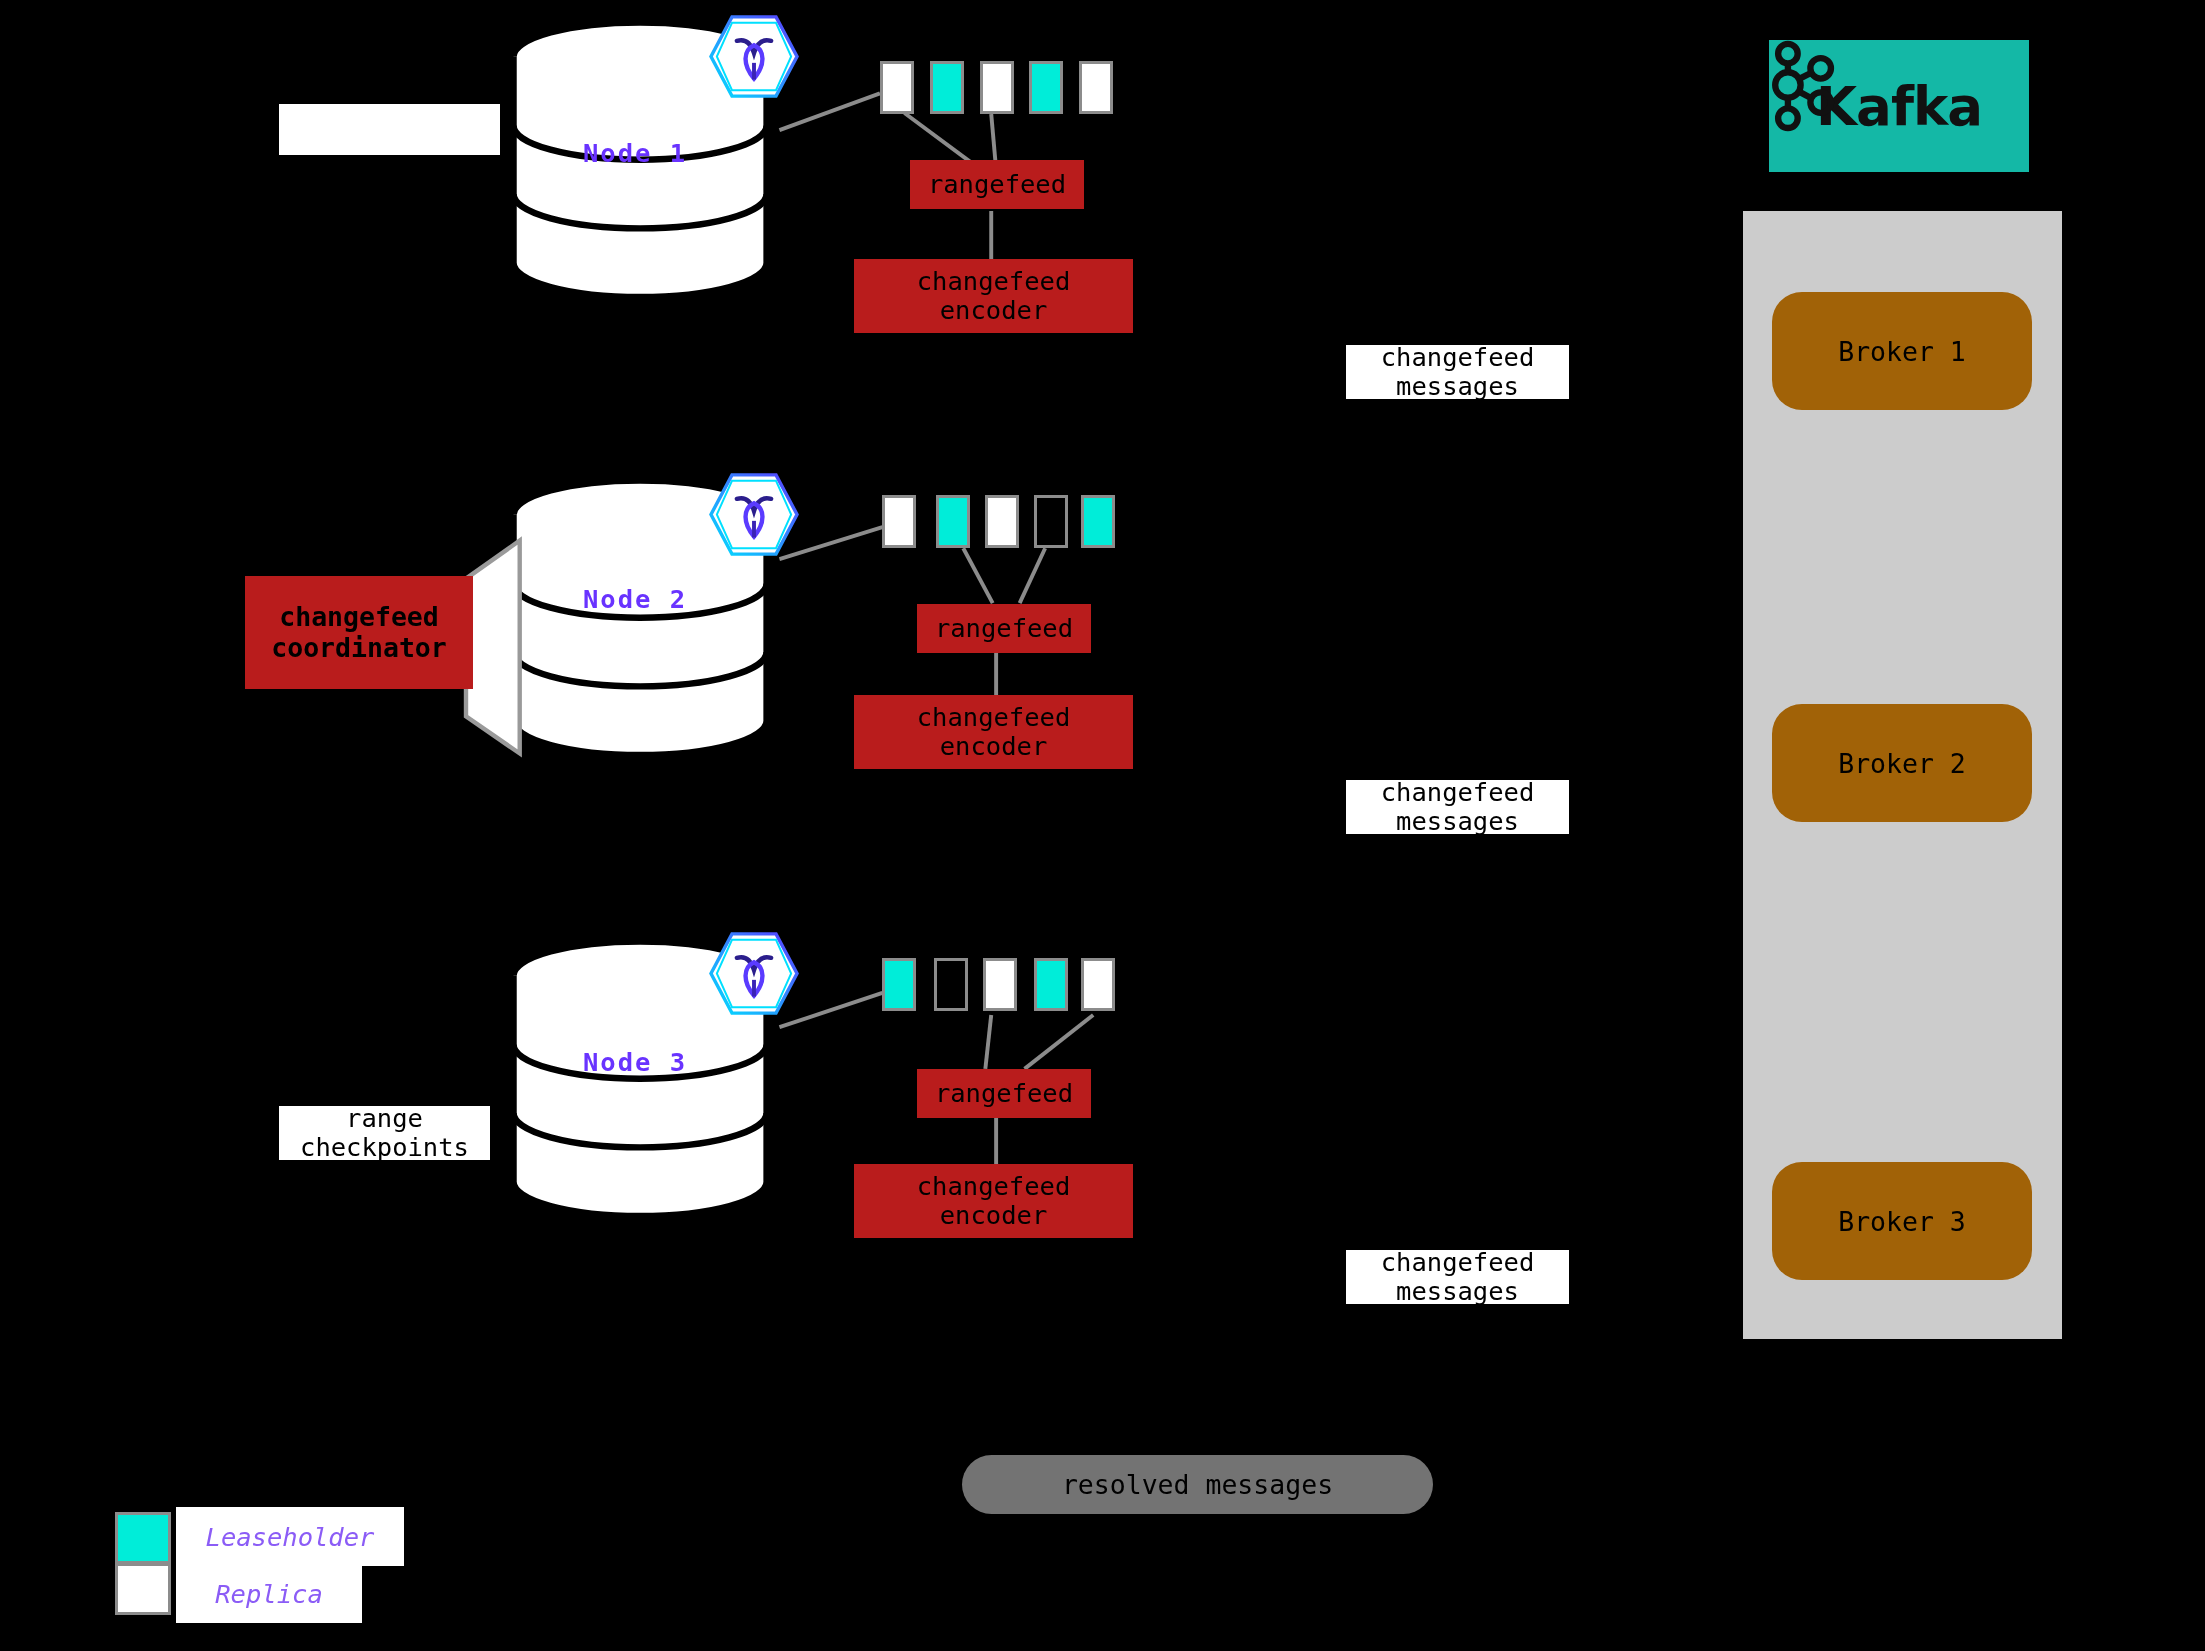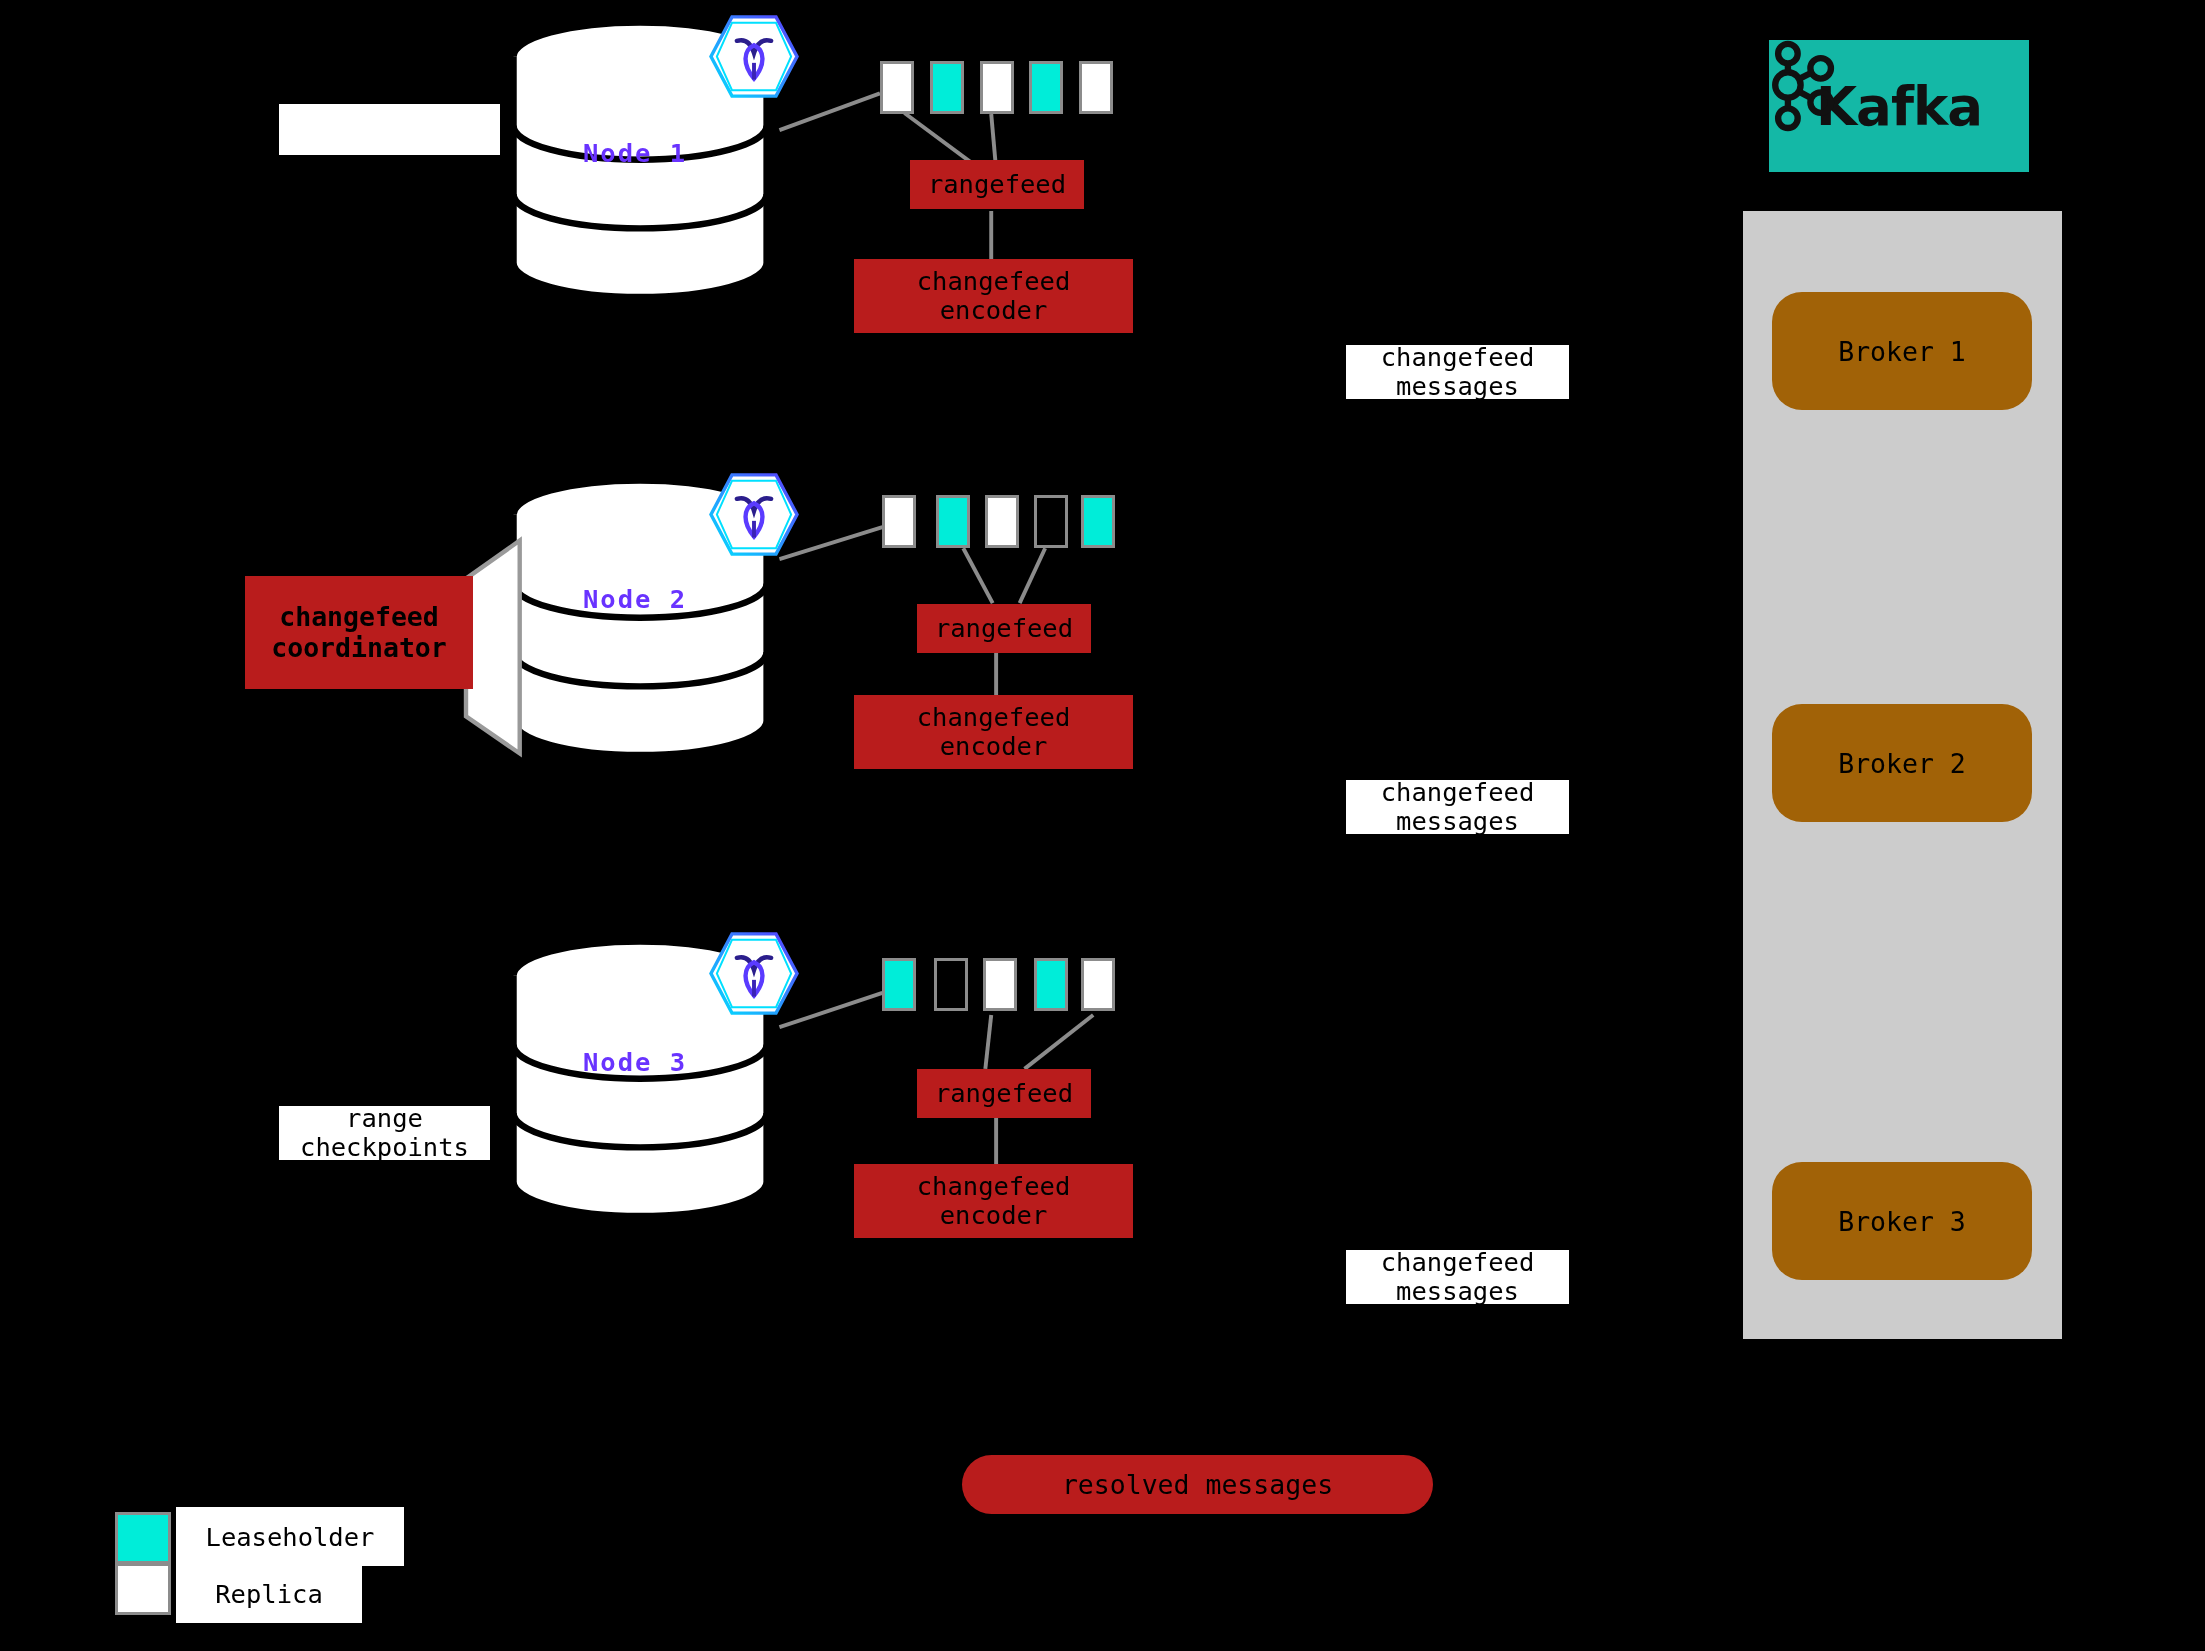--- a/index.html
+++ b/index.html
@@ -15,27 +15,27 @@
   .node-label{color:#6933FF;font-weight:bold;font-size:25.5px;letter-spacing:2px;
               font-family:"DejaVu Sans Mono","Liberation Mono",monospace;}
   .rangebox{border:3.4px solid #8c8c8c;box-sizing:border-box;}
   .broker{background:#a16207;border-radius:30px;display:flex;align-items:center;
           justify-content:center;color:#000;font-size:26.5px;
           font-family:"DejaVu Sans Mono","Liberation Mono",monospace;}
   .kafka-panel{background:#cccccc;}
   .kafka-logo{background:#14b8a6;display:flex;align-items:center;justify-content:center;}
   .kafka-word{font-family:"DejaVu Sans","Liberation Sans",sans-serif;
               font-weight:bold;font-size:53px;color:#111;letter-spacing:-1px;}
-  .pill{background:#b91c1c;border-radius:34px;display:flex;align-items:center;
+  .pill{background:#737373;border-radius:34px;display:flex;align-items:center;
         justify-content:center;color:#000;font-size:26.5px;
         font-family:"DejaVu Sans Mono","Liberation Mono",monospace;}
   .swatch{border:3.4px solid #8c8c8c;box-sizing:border-box;}
-  .legend-text{background:#ffffff;color:#000000;display:flex;align-items:center;
+  .legend-text{background:#ffffff;color:#8b5cf6;display:flex;align-items:center;
                justify-content:center;font-size:25.5px;
-               font-family:"DejaVu Sans Mono","Liberation Mono",monospace;}
+               font-family:"DejaVu Sans Mono","Liberation Mono",monospace;font-style:italic;}
   svg{position:absolute;left:0;top:0;overflow:visible;}
 </style>
 </head>
 <body>
 
 <svg width="2205" height="1652" viewBox="0 0 4498 3369">
 
   <line x1="1590" y1="265" x2="1795" y2="190" stroke="#8c8c8c" stroke-width="8"></line>
   <line x1="1845" y1="230" x2="2000" y2="345" stroke="#8c8c8c" stroke-width="8"></line>
   <line x1="2022" y1="232" x2="2032" y2="345" stroke="#8c8c8c" stroke-width="8"></line>

